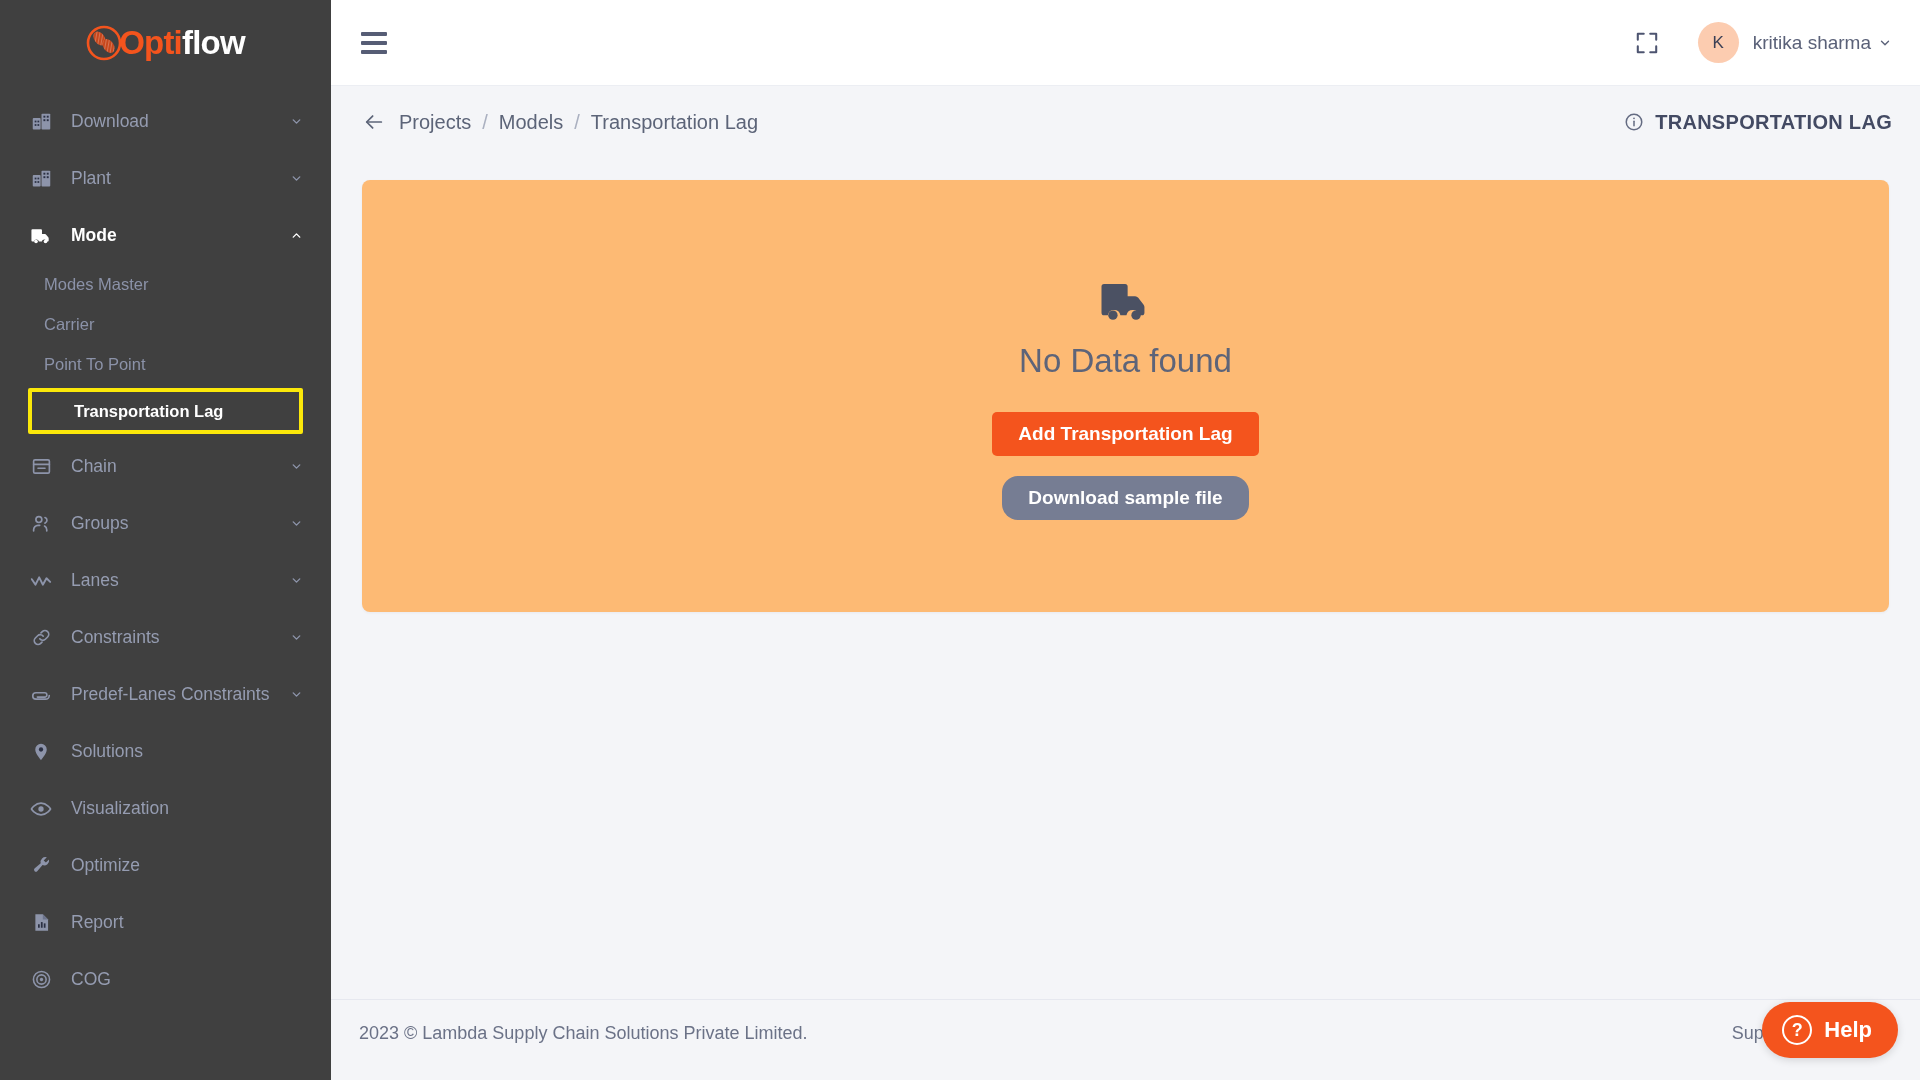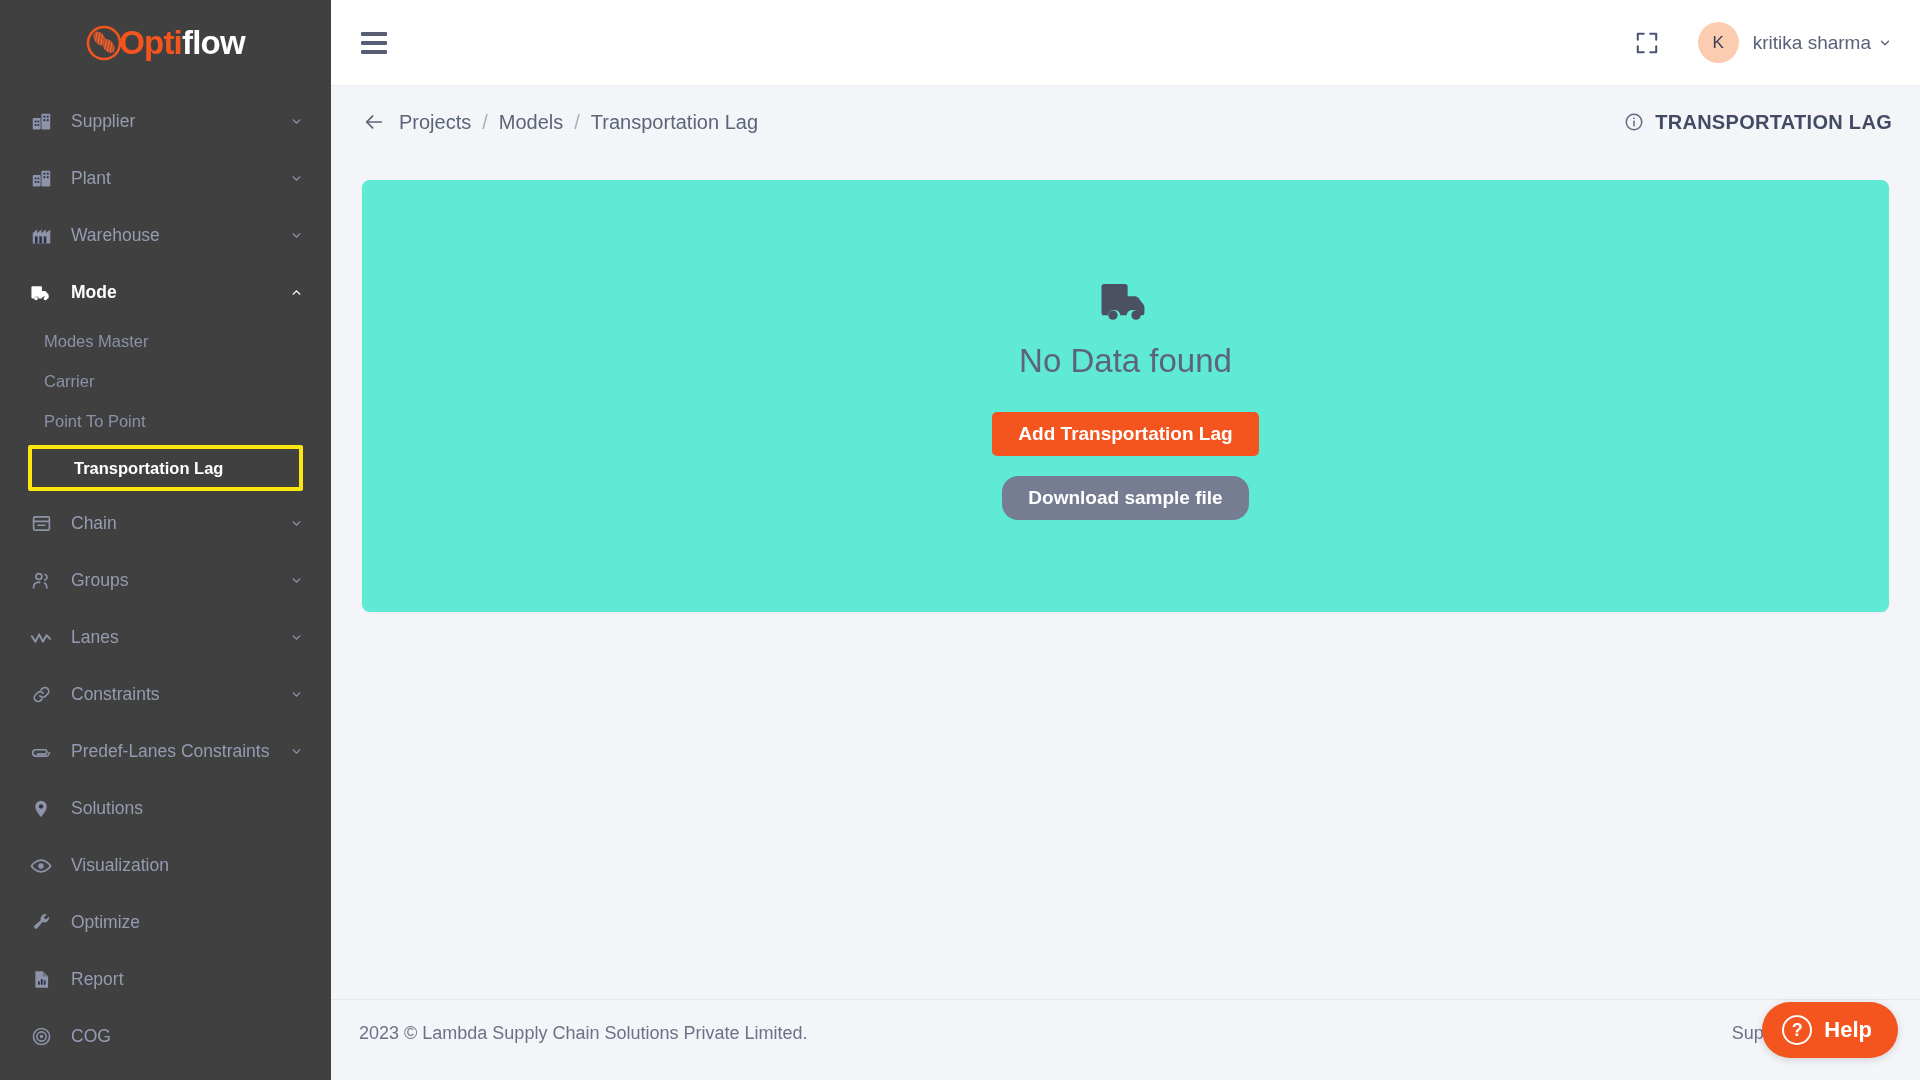--- a/index.html
+++ b/index.html
@@ -127,21 +127,21 @@
     display: flex; align-items: center;
     color: #434a63; font-size: 20px; font-weight: 700;
     letter-spacing: 0.3px;
   }
   #info-icon { margin-right: 11px; display: flex; align-items: center; cursor: pointer; }
 
   
   #card {
     position: absolute; left: 362px; top: 180px;
     width: 1527px; height: 432px;
-    background: #5eead4;
+    background: #fdba74;
     border-radius: 8px;
     box-shadow: 0 1px 3px rgba(40,45,70,0.05);
     display: flex; flex-direction: column;
     align-items: center; justify-content: center;
   }
   #truck-icon { margin-bottom: 10px; }
   #nodata-text {
     font-size: 33px; color: #5d6479;
     margin-bottom: 32px; font-weight: 400;
   }
@@ -229,21 +229,21 @@
           <rect x="14.2" y="5.4" width="2.2" height="2.2" fill="#2b3043"></rect>
           <rect x="18" y="5.4" width="2.2" height="2.2" fill="#2b3043"></rect>
           <rect x="14.2" y="9.4" width="2.2" height="2.2" fill="#2b3043"></rect>
           <rect x="18" y="9.4" width="2.2" height="2.2" fill="#2b3043"></rect>
           <rect x="4.2" y="11" width="2" height="2" fill="#2b3043"></rect>
           <rect x="7.4" y="11" width="2" height="2" fill="#2b3043"></rect>
           <rect x="4.2" y="15" width="2" height="2" fill="#2b3043"></rect>
           <rect x="7.4" y="15" width="2" height="2" fill="#2b3043"></rect>
         </svg>
       </span>
-      <span class="nav-label">Supplier</span>
+      <span class="nav-label">Download</span>
       <span class="nav-chev">
         <svg width="13" height="13" viewBox="0 0 24 24" fill="none" stroke="#8d94aa" stroke-width="2.6" stroke-linecap="round" stroke-linejoin="round">
             <polyline points="6 9 12 15 18 9"></polyline>
           </svg>
       </span>
     </div>
 
     <div class="nav-item">
       <span class="nav-ico">
         <svg width="21" height="21" viewBox="0 0 24 24" fill="#8d94aa">
@@ -260,36 +260,20 @@
         </svg>
       </span>
       <span class="nav-label">Plant</span>
       <span class="nav-chev">
         <svg width="13" height="13" viewBox="0 0 24 24" fill="none" stroke="#8d94aa" stroke-width="2.6" stroke-linecap="round" stroke-linejoin="round">
             <polyline points="6 9 12 15 18 9"></polyline>
           </svg>
       </span>
     </div>
 
-    <div class="nav-item">
-      <span class="nav-ico">
-        <svg width="21" height="21" viewBox="0 0 24 24" fill="#8d94aa">
-          <path d="M2 9 L7 5 L7 9 L12 5 L12 9 L17 5 L17 9 L22 5 L22 21 L2 21 Z"></path>
-          <rect x="4.5" y="13" width="3" height="8" fill="#2b3043"></rect>
-          <rect x="9.5" y="13" width="3" height="8" fill="#2b3043"></rect>
-          <rect x="14.5" y="13" width="3" height="8" fill="#2b3043"></rect>
-        </svg>
-      </span>
-      <span class="nav-label">Warehouse</span>
-      <span class="nav-chev">
-        <svg width="13" height="13" viewBox="0 0 24 24" fill="none" stroke="#8d94aa" stroke-width="2.6" stroke-linecap="round" stroke-linejoin="round">
-            <polyline points="6 9 12 15 18 9"></polyline>
-          </svg>
-      </span>
-    </div>
 
     <div class="nav-item active">
       <span class="nav-ico">
         <svg width="23" height="23" viewBox="0 0 24 24" fill="#ffffff">
           <path d="M1.5 6.5a1 1 0 0 1 1-1h9a1 1 0 0 1 1 1v4h3.1a1.6 1.6 0 0 1 1.25.6l2.2 2.8a1.6 1.6 0 0 1 .45 1.1v2.3a1 1 0 0 1-1 1h-1.1a2.6 2.6 0 0 0-5.1 0h-3a2.6 2.6 0 0 0-5.1 0H2.5a1 1 0 0 1-1-1z"></path>
           <circle cx="6.3" cy="18.3" r="1.9"></circle>
           <circle cx="16.2" cy="18.3" r="1.9"></circle>
         </svg>
       </span>
       <span class="nav-label">Mode</span>

